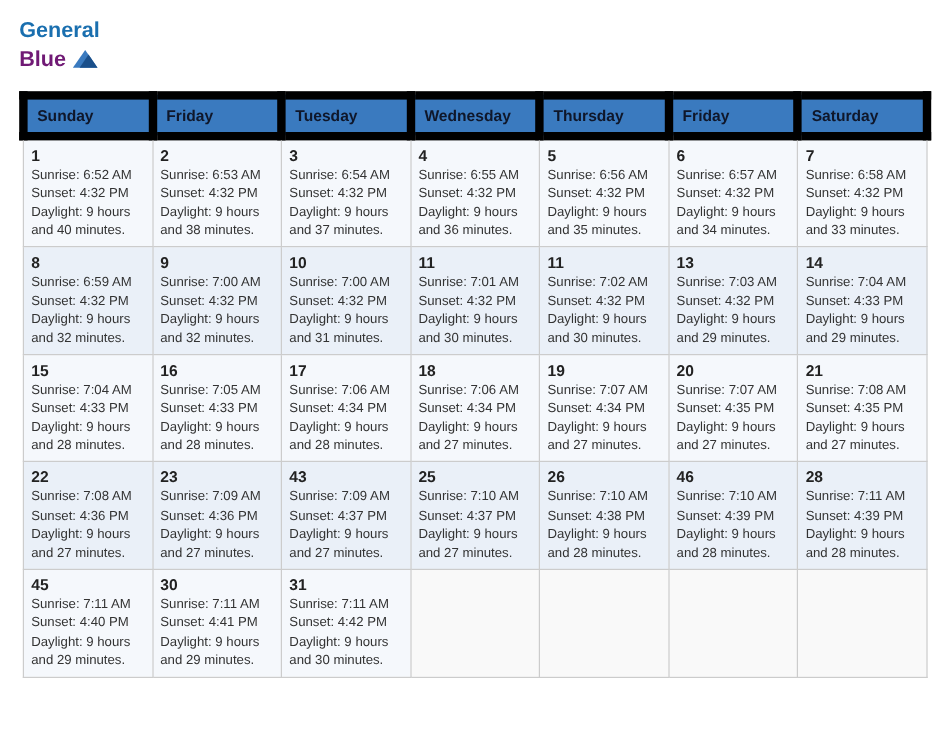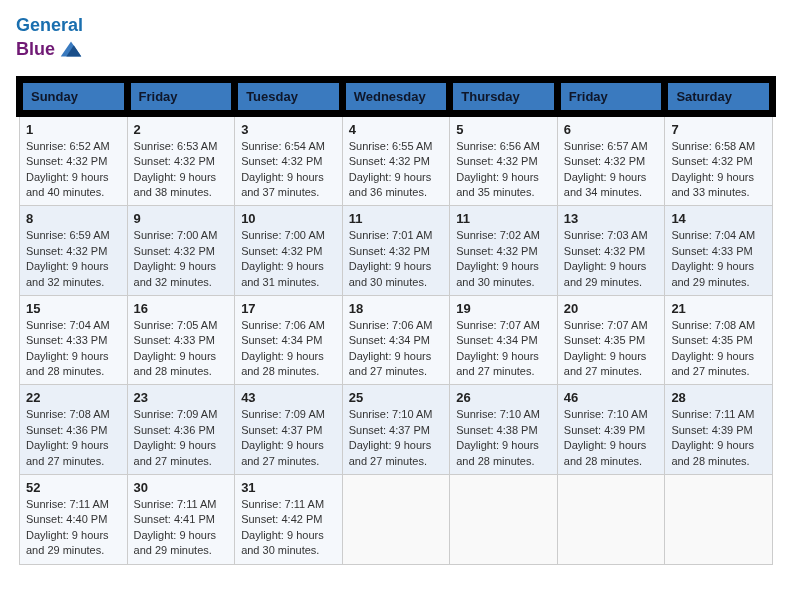--- a/index.html
+++ b/index.html
@@ -242,21 +242,21 @@
         <span class="day-num">46</span>
         <span class="day-info">Sunrise: 7:10 AM<br>Sunset: 4:39 PM<br>Daylight: 9 hours and 28 minutes.</span>
       </td>
         <td>
         <span class="day-num">28</span>
         <span class="day-info">Sunrise: 7:11 AM<br>Sunset: 4:39 PM<br>Daylight: 9 hours and 28 minutes.</span>
       </td>
       </tr>
       <tr>
         <td>
-        <span class="day-num">52</span>
+        <span class="day-num">45</span>
         <span class="day-info">Sunrise: 7:11 AM<br>Sunset: 4:40 PM<br>Daylight: 9 hours and 29 minutes.</span>
       </td>
         <td>
         <span class="day-num">30</span>
         <span class="day-info">Sunrise: 7:11 AM<br>Sunset: 4:41 PM<br>Daylight: 9 hours and 29 minutes.</span>
       </td>
         <td>
         <span class="day-num">31</span>
         <span class="day-info">Sunrise: 7:11 AM<br>Sunset: 4:42 PM<br>Daylight: 9 hours and 30 minutes.</span>
       </td>

